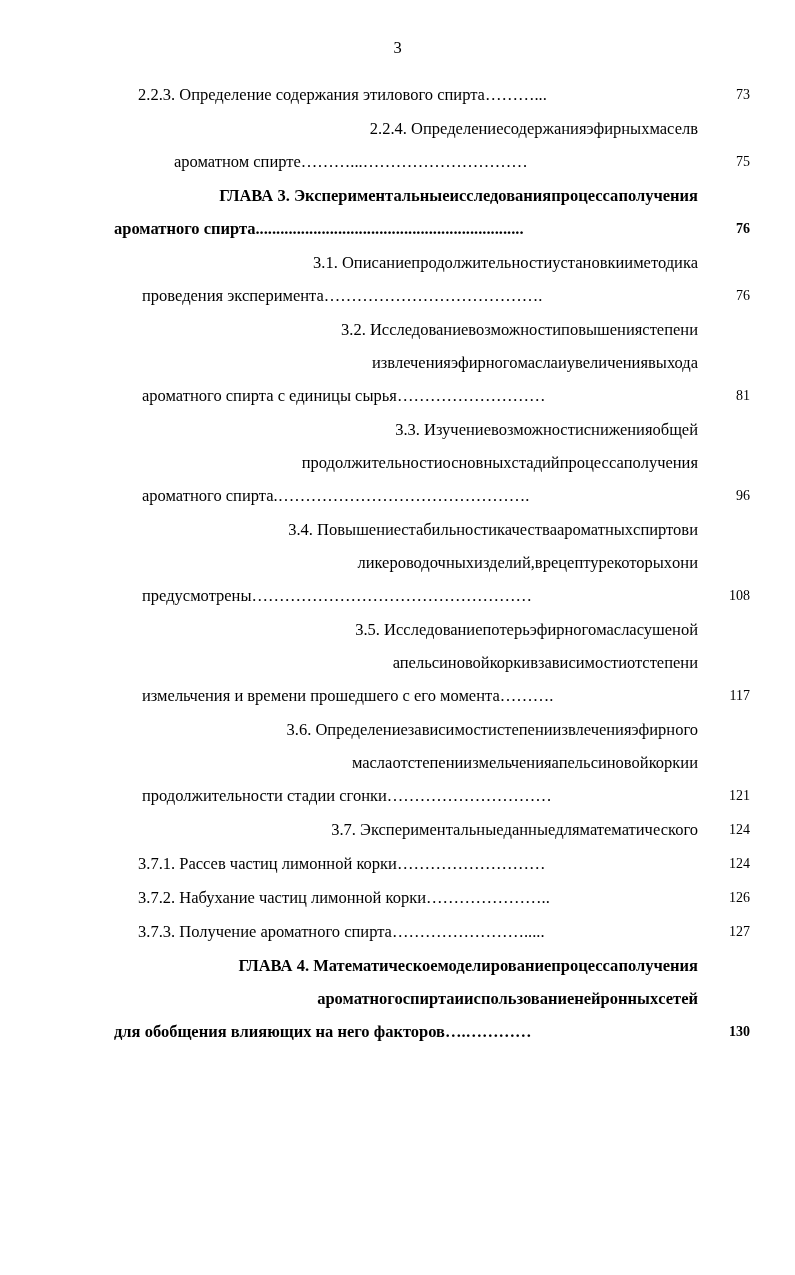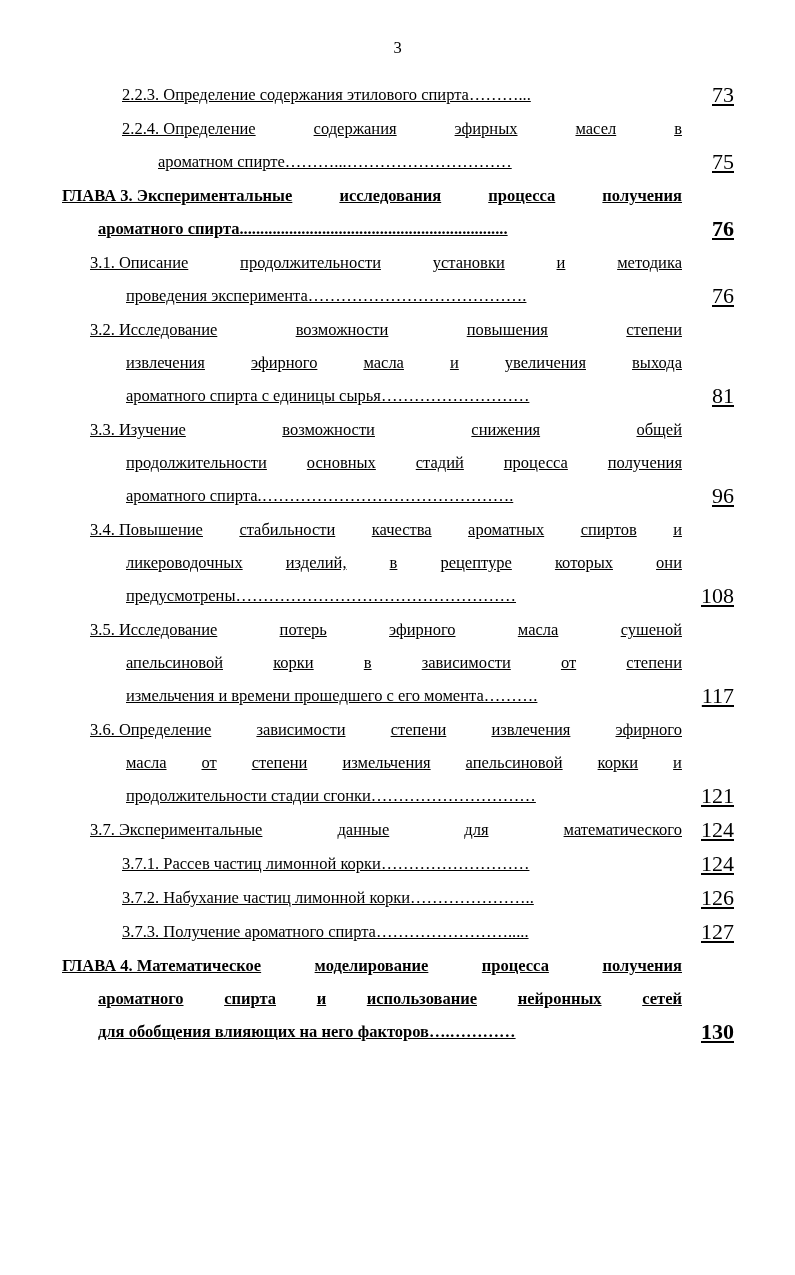--- a/index.html
+++ b/index.html
@@ -22,50 +22,49 @@
     position: absolute;
     top: 38px;
     left: 0;
     width: 795px;
     text-align: center;
     font-size: 16.5px;
   }
   .toc {
     position: absolute;
     top: 78px;
-    left: 62px;
+    left: 78px;
     width: 672px;
-    text-decoration: underline;
   }
   .entry {
     display: flex;
     align-items: flex-start;
     margin-bottom: 1px;
   }
   .entry .body {
     flex: 1 1 auto;
     min-width: 0;
   }
   .entry .pageno {
     flex: 0 0 46px;
     text-align: right;
-    font-size: 22px;
+    font-size: 14px;
     line-height: 33px;
     padding-left: 6px;
   }
   .line {
     font-size: 16.5px;
     line-height: 33px;
     white-space: nowrap;
     overflow: hidden;
   }
   
   .just {
     display: flex;
-    justify-content: space-between;
+    justify-content: flex-end;
   }
   .just > span { white-space: pre; }
 
   .lvl-chapter {
     font-weight: bold;
   }
   .lvl-chapter .body { margin-left: 0; }
   .ind-0 { margin-left: 0px; }
   .ind-1 { margin-left: 28px; }
   .ind-2 { margin-left: 60px; }

